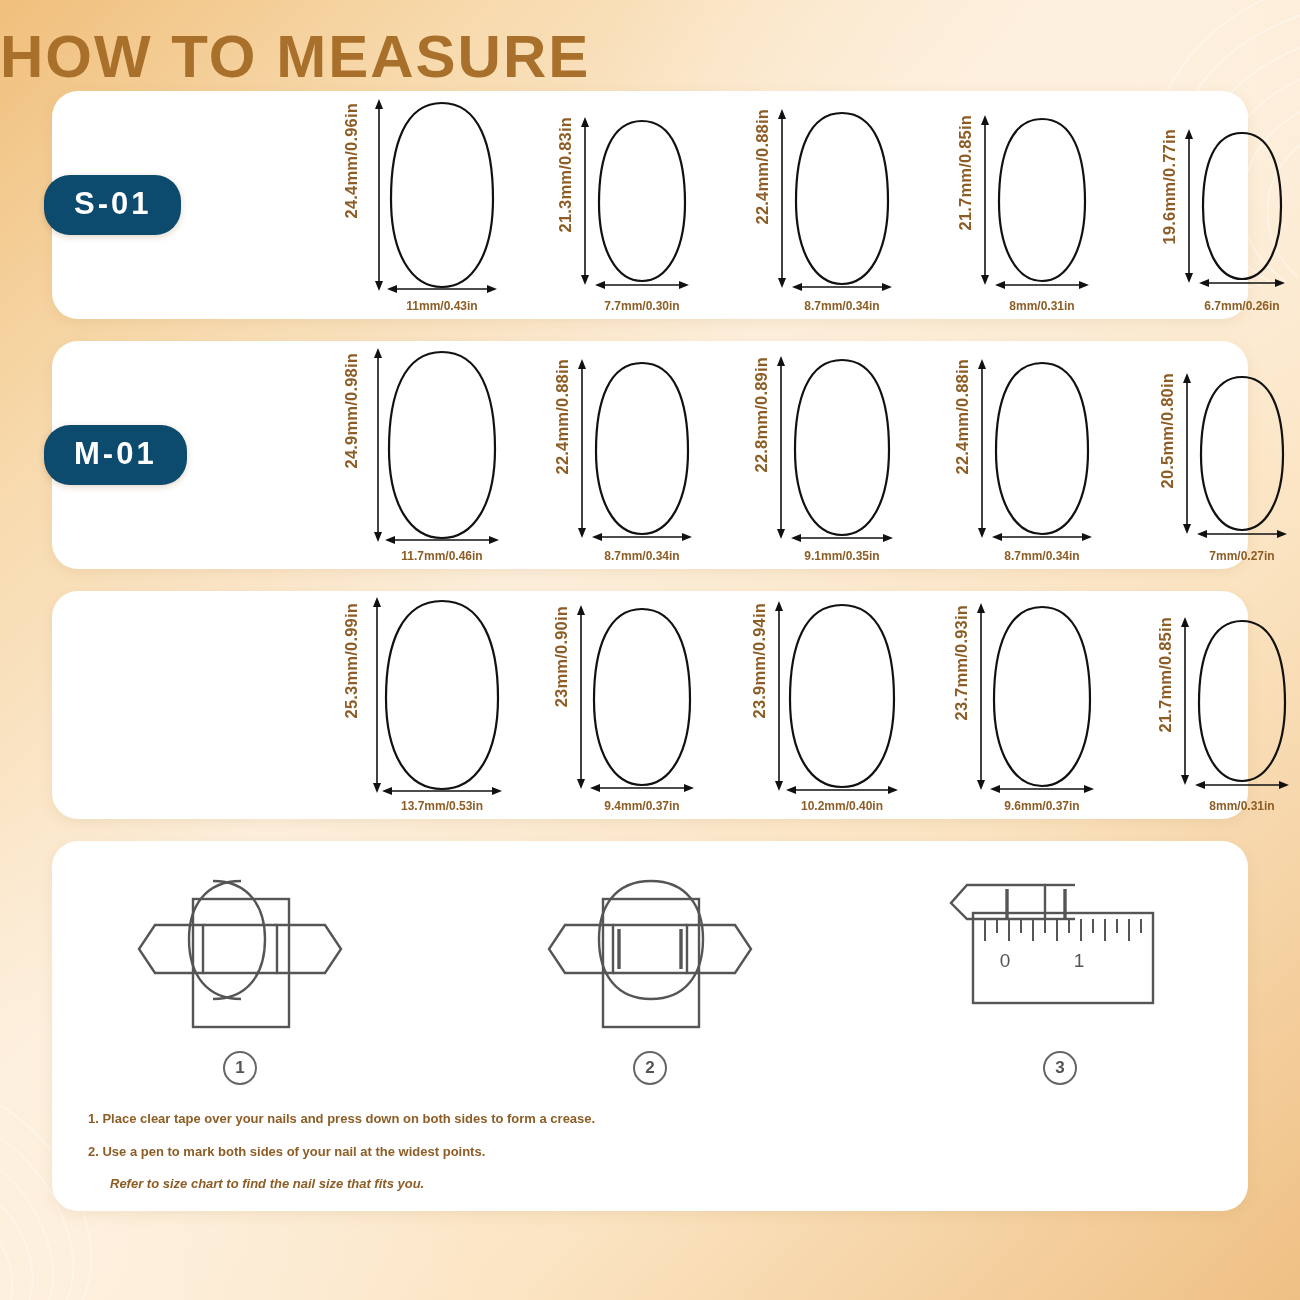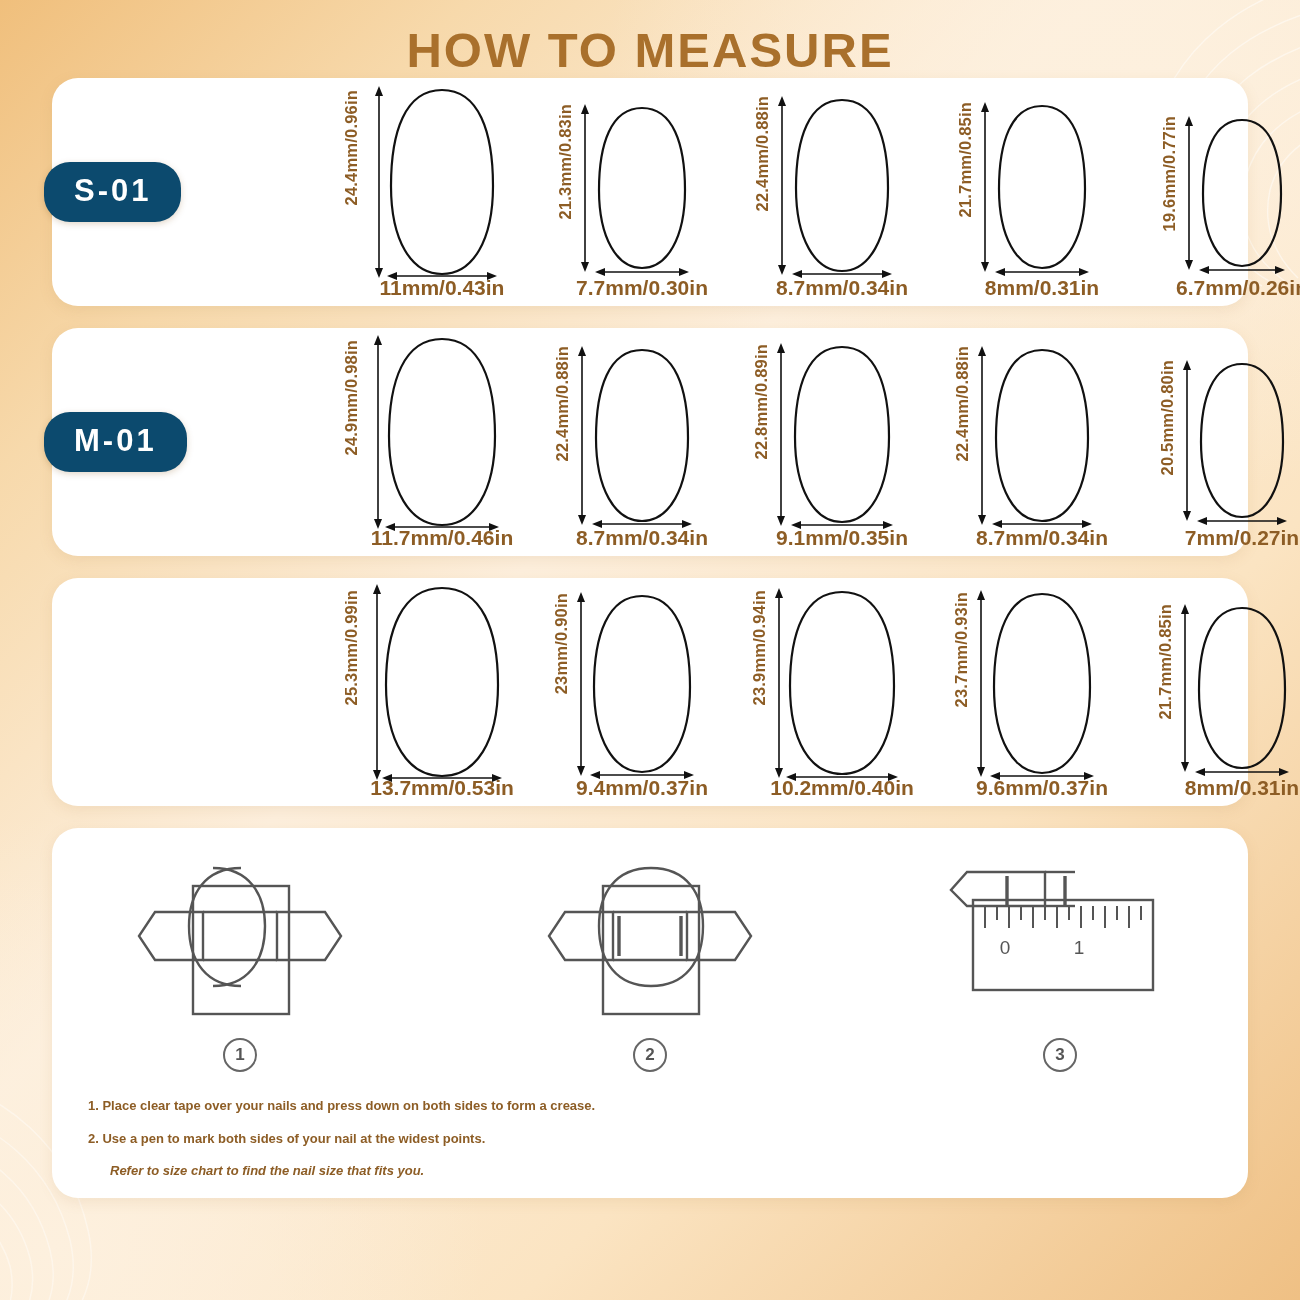--- a/index.html
+++ b/index.html
@@ -25,22 +25,21 @@
   }
   .deco {
     position: absolute;
     pointer-events: none;
   }
   .deco.tr { top: -40px; right: -60px; opacity: .55; }
   .deco.bl { bottom: -60px; left: -80px; opacity: .5; }
 
   .title {
     position: relative;
-    text-align: center;
-    font-size: 49px;
+    font-size: 60px;
     font-weight: bold;
     letter-spacing: 2px;
     color: #a9702c;
     padding-top: 22px;
     margin: 0;
     font-family: "Liberation Sans", sans-serif;
   }
 
   .card {
     position: relative;
@@ -97,21 +96,21 @@
     color: #8d5d25;
     letter-spacing: .2px;
     white-space: nowrap;
   }
   .hlabel {
     position: absolute;
     bottom: 2px;
     left: 0;
     width: 100%;
     text-align: center;
-    font-size: 21px;
+    font-size: 12px;
     font-weight: bold;
     color: #8d5d25;
     white-space: nowrap;
   }
 
   .steps-card {
     height: 370px;
     padding: 0;
     margin-bottom: 0;
   }

